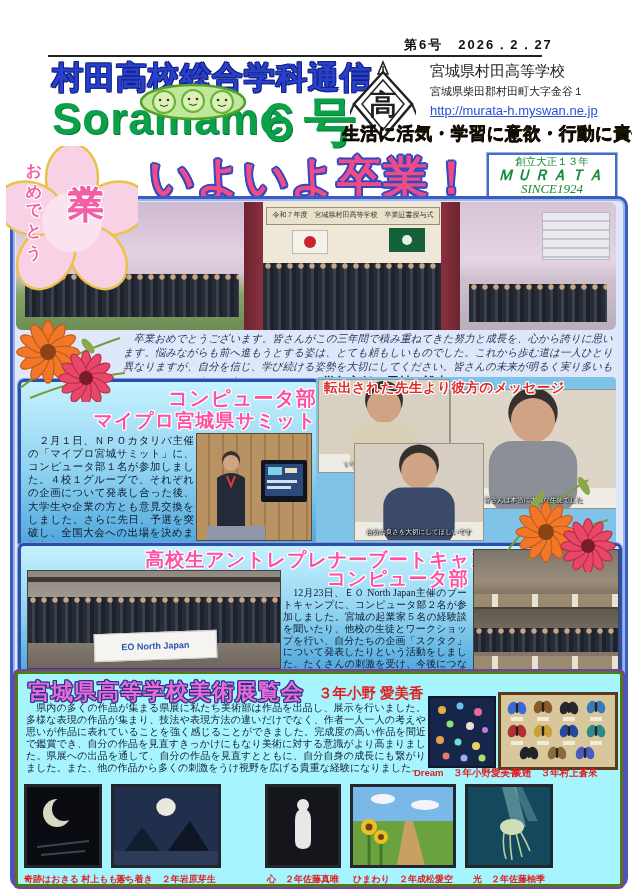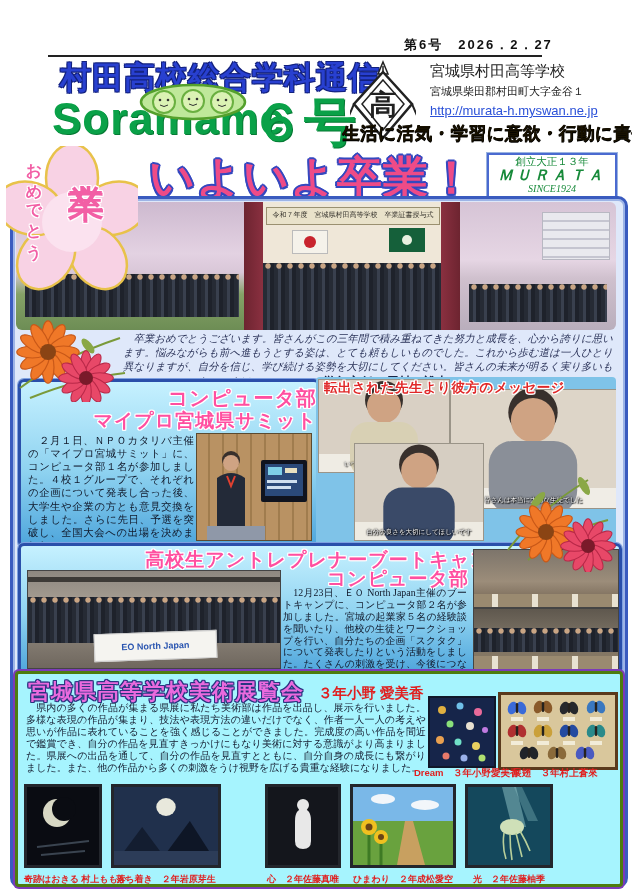--- a/index.html
+++ b/index.html
@@ -9,42 +9,42 @@
   .serif{font-family:"Liberation Serif","DejaVu Serif",serif;}
   .nowrap{white-space:nowrap;}
   
   .ow-w{text-shadow:-1px -1px 0 #fff,1px -1px 0 #fff,-1px 1px 0 #fff,1px 1px 0 #fff,-1px 0 0 #fff,1px 0 0 #fff,0 -1px 0 #fff,0 1px 0 #fff;}
   .ow-n{text-shadow:-1px -1px 0 #2a3580,1px -1px 0 #2a3580,-1px 1px 0 #2a3580,1px 1px 0 #2a3580,-1px 0 0 #2a3580,1px 0 0 #2a3580,0 -1px 0 #2a3580,0 1px 0 #2a3580;}
   .ow-b{text-shadow:-2px 0 0 #3448c0,2px 0 0 #3448c0,0 -2px 0 #3448c0,0 2px 0 #3448c0,-1.5px -1.5px 0 #3448c0,1.5px -1.5px 0 #3448c0,-1.5px 1.5px 0 #3448c0,1.5px 1.5px 0 #3448c0;}
 
   
   .issue{top:36px;left:404px;font-size:13px;font-weight:bold;letter-spacing:2px;color:#111;}
   .hrule{top:55px;left:48px;width:494px;height:2px;background:#222;}
-  .jp-title{top:57px;left:60px;font-size:31px;font-weight:bold;color:#2840d0;letter-spacing:1px;
+  .jp-title{top:57px;left:52px;font-size:31px;font-weight:bold;color:#2840d0;letter-spacing:1px;
     text-shadow:-1px -1px 0 #13217e,1px -1px 0 #13217e,-1px 1px 0 #13217e,1px 1px 0 #13217e;}
   .soramame{top:94px;left:52px;font-size:44px;font-weight:bold;color:#0aa148;letter-spacing:1px;
     text-shadow:1px 1px 0 #067a34;}
   .issue-no{top:88px;left:252px;font-size:52px;font-weight:bold;color:#0aa148;text-shadow:1px 1px 0 #067a34;}
   .bean{top:80px;left:138px;width:110px;height:44px;z-index:4;}
   .emblem{top:60px;left:350px;width:66px;height:84px;}
   .school{top:62px;left:430px;font-size:15px;color:#222;}
   .addr{top:84px;left:430px;font-size:11px;color:#222;}
   .url{top:103px;left:430px;font-size:13px;color:#2a50d8;}
   .motto{top:121px;left:342px;font-size:17.5px;font-weight:bold;color:#181100;letter-spacing:0.5px;
     text-shadow:0.7px 0 0 #000,0 0.7px 0 #000;}
 
   
   .headline{top:148px;left:138px;width:348px;text-align:center;font-size:45px;font-weight:bold;
     color:#ee4b87;letter-spacing:1px;}
   .murata{top:153px;left:487px;width:126px;height:42px;background:#fff;border:2px solid #4a6ad0;
     box-shadow:0 0 0 1px #9ab4e0;text-align:center;color:#178a3a;
     font-family:"Liberation Serif","DejaVu Serif",serif;}
   .murata .l1{font-size:10.5px;line-height:12px;margin-top:1px;}
   .murata .l2{font-size:15px;font-weight:bold;letter-spacing:3px;line-height:15px;font-style:italic;}
-  .murata .l3{font-size:10px;font-style:italic;line-height:12px;}
+  .murata .l3{font-size:13px;font-style:italic;line-height:12px;}
   .grad-badge{top:146px;left:6px;width:132px;height:152px;z-index:10;}
   .grad-main{position:absolute;top:10px;left:62px;writing-mode:vertical-rl;text-orientation:upright;
     font-size:36px;font-weight:bold;color:#f25fa5;line-height:1;}
   .grad-sub{position:absolute;top:6px;left:20px;writing-mode:vertical-rl;text-orientation:upright;
     font-size:16px;font-weight:bold;color:#f25fa5;line-height:1;letter-spacing:2px;}
 
   
   .main-box{top:196px;left:10px;width:612px;height:686px;border:3px solid #3a5bbf;border-radius:10px;
     background:#dfe8fa;box-shadow:inset 0 0 0 2px #9db4e6;}
 

